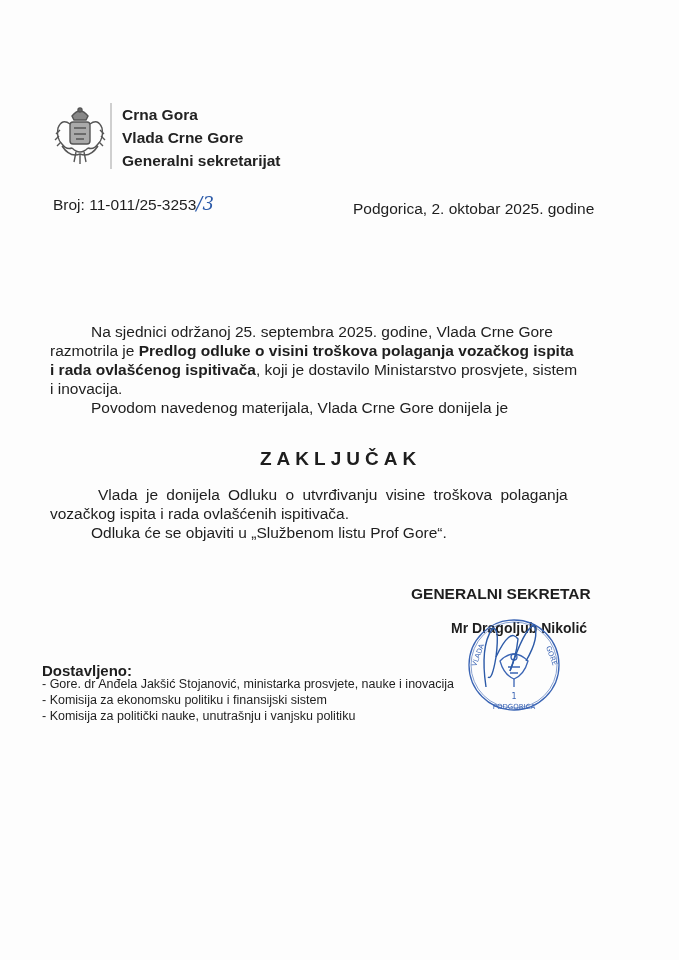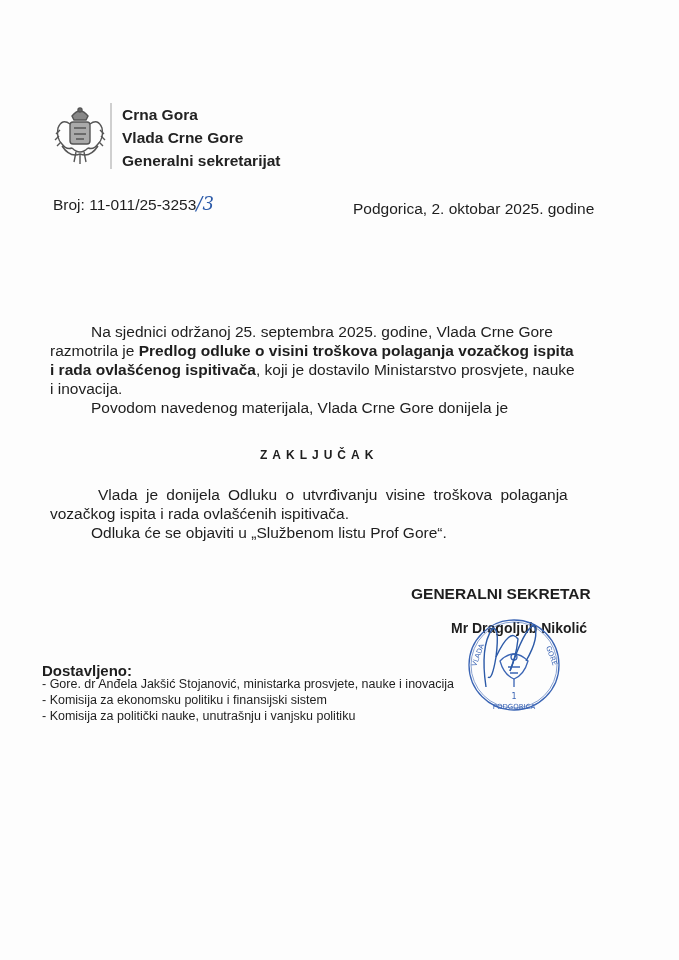--- a/index.html
+++ b/index.html
@@ -45,26 +45,26 @@
   <span>Broj: 11-011/25-3253</span><span class="handwritten">/3</span>
 </div>
 
 <div class="abs txt" style="left:353px; top:199px;text-align:center;">Podgorica, 2. oktobar 2025. godine</div>
 
 <div class="abs txt" style="left:91px; top:322px;">Na sjednici održanoj 25. septembra 2025. godine, Vlada Crne Gore</div>
 <div class="abs txt" style="left:50px; top:341px;">
   <span>razmotrila je </span><span class="b">Predlog odluke o visini troškova polaganja vozačkog ispita</span>
 </div>
 <div class="abs txt" style="left:50px; top:360px;">
-  <span class="b">i rada ovlašćenog ispitivača</span><span>, koji je dostavilo Ministarstvo prosvjete, nauke</span>
+  <span class="b">i rada ovlašćenog ispitivača</span><span>, koji je dostavilo Ministarstvo prosvjete, sistem</span>
 </div>
 <div class="abs txt" style="left:50px; top:379px;">i inovacija.</div>
 <div class="abs txt" style="left:91px; top:398px;">Povodom navedenog materijala, Vlada Crne Gore donijela je</div>
 
-<div class="abs b" style="left:260px; top:448px; font-size:12px; letter-spacing:5px;">ZAKLJUČAK</div>
+<div class="abs b" style="left:260px; top:448px; font-size:19px; letter-spacing:5px;">ZAKLJUČAK</div>
 
 <div class="abs txt" style="left:98px; top:485px; word-spacing:4px;">Vlada je donijela Odluku o utvrđivanju visine troškova polaganja</div>
 <div class="abs txt" style="left:50px; top:504px;">vozačkog ispita i rada ovlašćenih ispitivača.</div>
 <div class="abs txt" style="left:91px; top:523px;">Odluka će se objaviti u „Službenom listu Prof Gore“.</div>
 
 <div class="abs b" style="left:411px; top:585px; font-size:15.5px; white-space:nowrap;">GENERALNI SEKRETAR</div>
 <div class="abs b" style="left:427px; top:620px; font-size:14px; white-space:nowrap;margin-left:24px;">Mr Dragoljub Nikolić</div>
 
 <div class="abs" style="left:466px; top:617px; width:96px; height:96px;">
   <svg width="96" height="96" viewBox="0 0 96 96">

